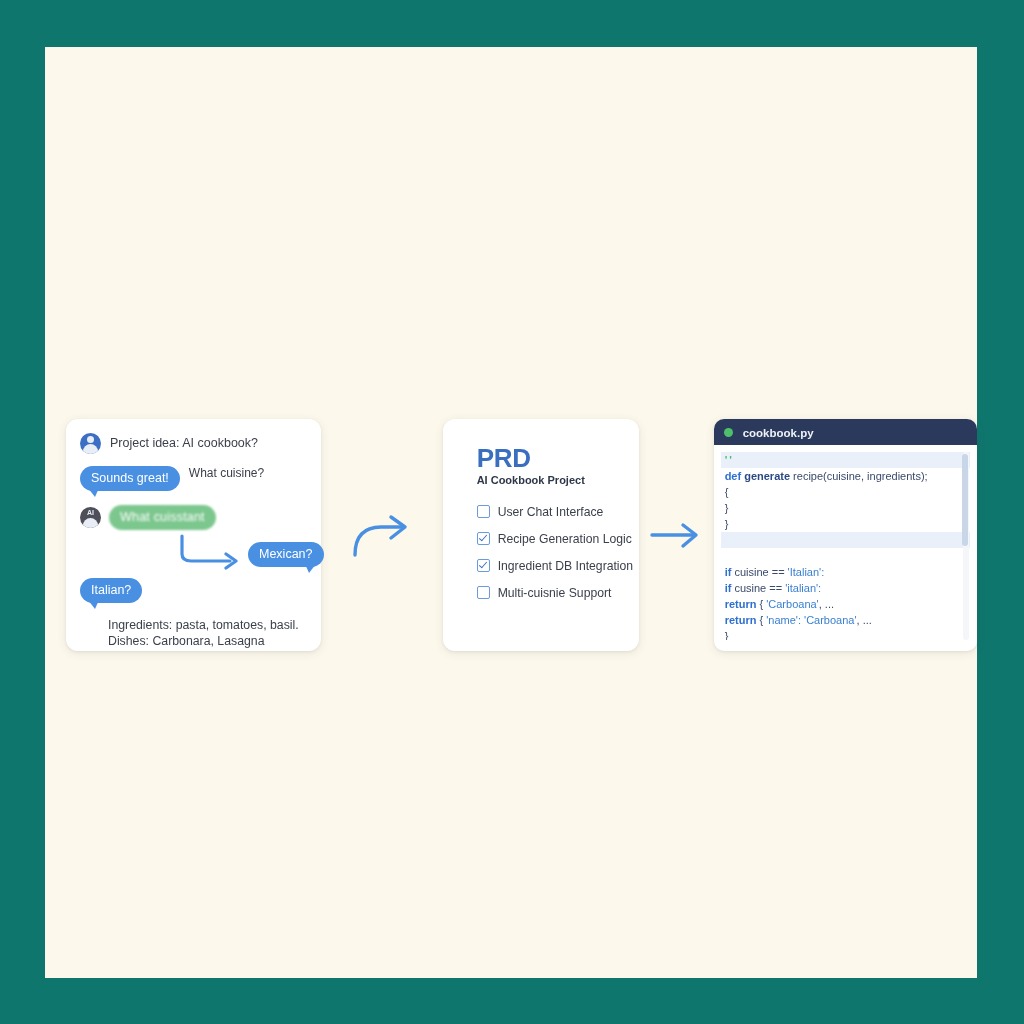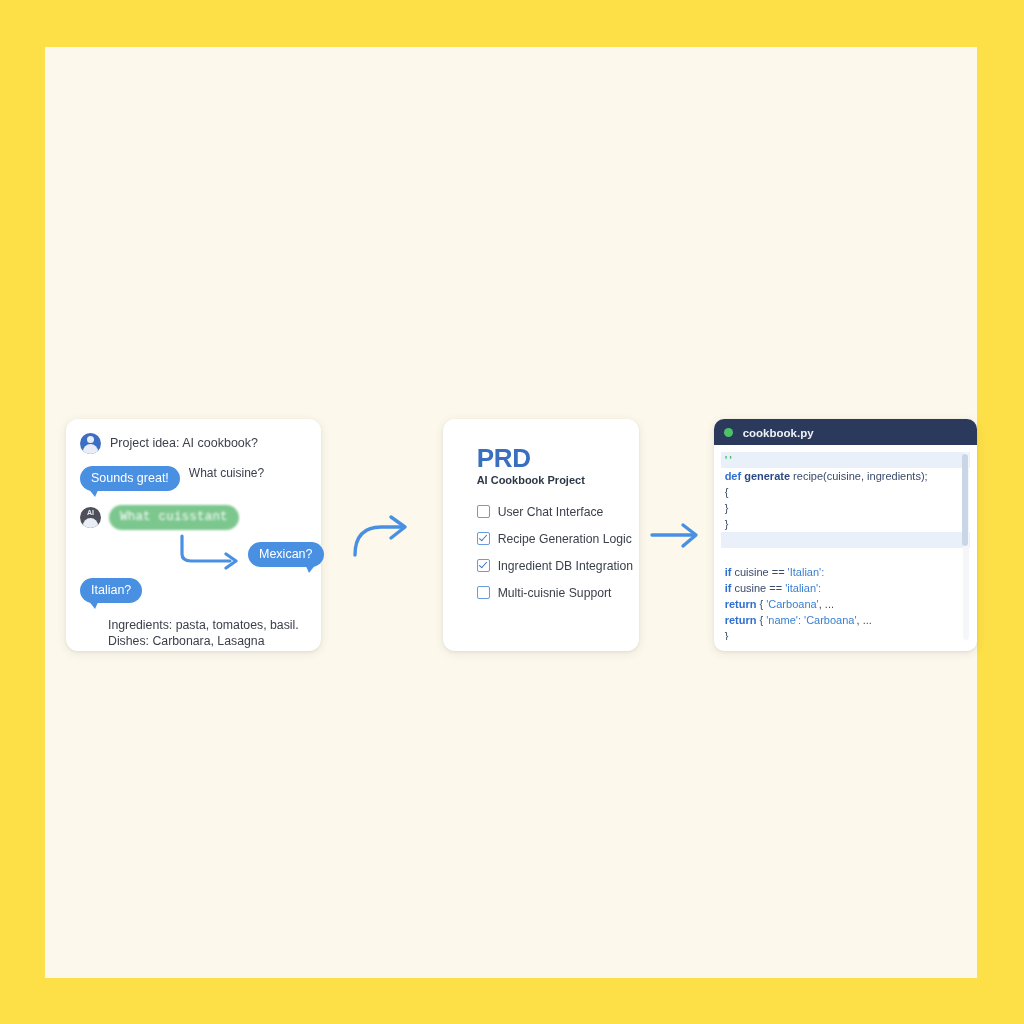--- a/index.html
+++ b/index.html
@@ -9,21 +9,21 @@
     height: 1024px;
     background: #ffffff;
     font-family: "Liberation Sans", sans-serif;
     overflow: hidden;
   }
 
   #stage {
     position: relative;
     width: 1024px;
     height: 1024px;
-    background: #fde047;
+    background: #0f766e;
   }
 
   
   #canvas {
     position: absolute;
     left: 45px;
     top: 47px;
     width: 932px;
     height: 931px;
     background: #fcf8ec;
@@ -158,21 +158,20 @@
   #row-green {
     margin-top: 14px;
     display: flex;
     align-items: center;
   }
   #green-bubble { margin-left: 8px; }
   .blurred {
     filter: blur(0.9px);
     opacity: 0.88;
     letter-spacing: 0.2px;
-    font-family: Liberation Mono, monospace;
   }
 
   #row-mexican {
     position: relative;
     height: 42px;
     margin-top: 2px;
   }
   #curved-arrow {
     position: absolute;
     left: 96px;

